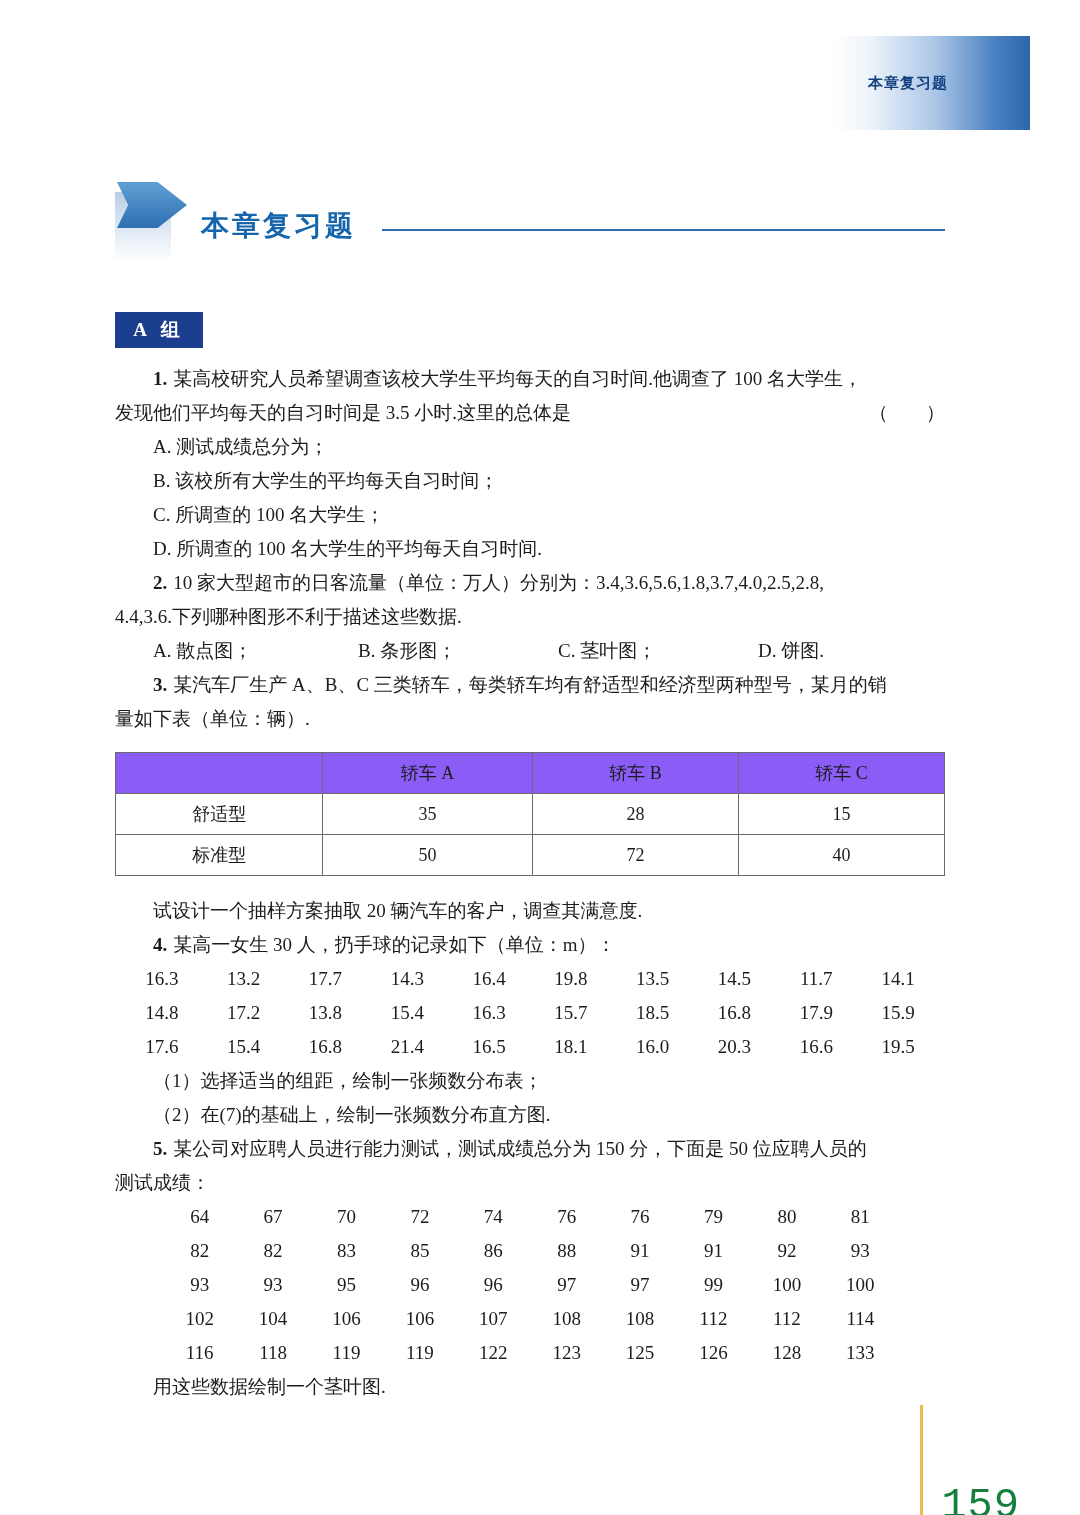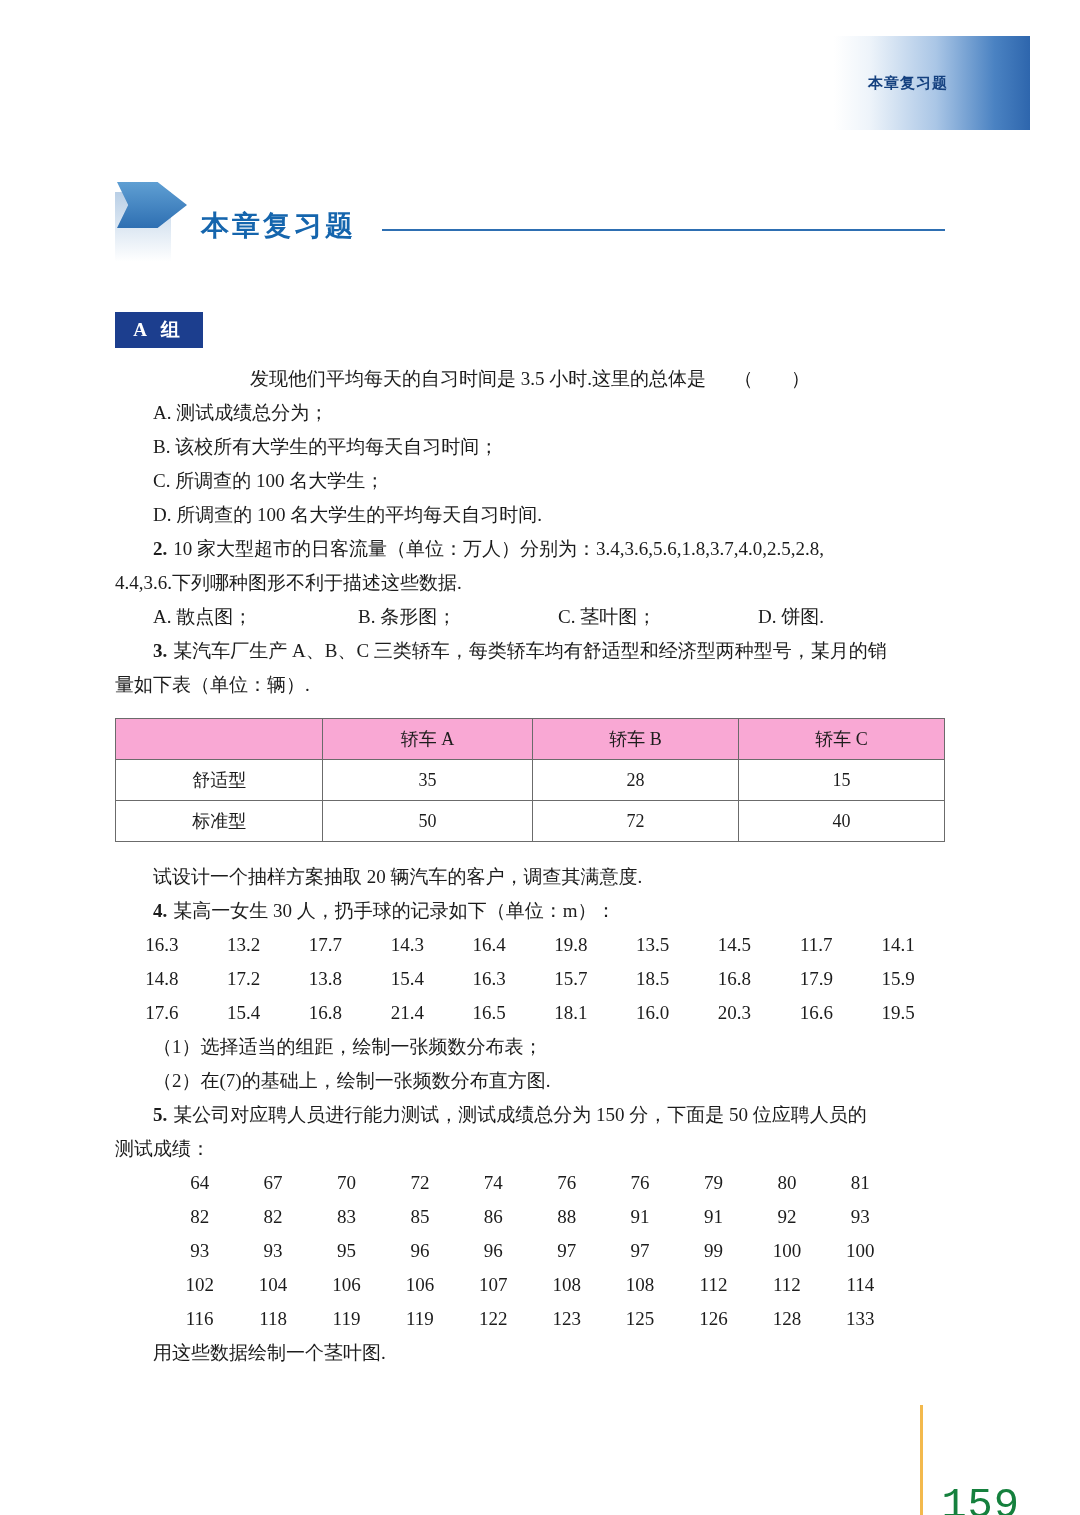--- a/index.html
+++ b/index.html
@@ -59,38 +59,38 @@
   }
 
   
   .content{
     position:absolute; top:362px; left:115px; width:830px;
     font-size:19px; line-height:34px;
   }
   .line{ white-space:nowrap; }
   .fl{ padding-left:38px; }          
   .pnum{ font-weight:bold; margin-right:6px; }
-  .between{ display:flex; justify-content:center;gap:28px; }
+  .between{ display:flex; justify-content:space-between;gap:28px; }
   .brackets{ white-space:pre; }
 
   .options-row{
     display:grid; grid-template-columns:205px 200px 200px 1fr;
     padding-left:38px;
   }
 
   table.sales{
     width:100%; border-collapse:collapse;
     margin:16px 0 18px 0;
     font-size:18px;
   }
   table.sales th, table.sales td{
     border:1px solid #6b6b6b; height:41px;
     text-align:center; font-weight:normal; vertical-align:middle;
   }
-  table.sales thead tr{ background:#f9a8d4; }
+  table.sales thead tr{ background:#8b5cf6; }
   table.sales .c0{ width:25%; }
 
   .num-grid{
     display:grid; grid-template-columns:repeat(10,1fr);
     padding:0 6px;
   }
   .num-grid.narrow{ padding:0 48px; }
   .num-grid span{ text-align:center; }
 
   
@@ -119,20 +119,23 @@
   <span class="heading-title">本章复习题</span>
   <div class="heading-line"></div>
 </div>
 
 <div class="group-badge">
   <span>A 组</span>
 </div>
 
 <div class="content">
 
+  <div class="line fl">
+    <span class="pnum">1.</span><span>某高校研究人员希望调查该校大学生平均每天的自习时间.他调查了 100 名大学生，</span>
+  </div>
   <div class="line between">
     <span>发现他们平均每天的自习时间是 3.5 小时.这里的总体是</span>
     <span class="brackets">（　　）</span>
   </div>
   <div class="line fl">A. 测试成绩总分为；</div>
   <div class="line fl">B. 该校所有大学生的平均每天自习时间；</div>
   <div class="line fl">C. 所调查的 100 名大学生；</div>
   <div class="line fl">D. 所调查的 100 名大学生的平均每天自习时间.</div>
 
   <div class="line fl">

